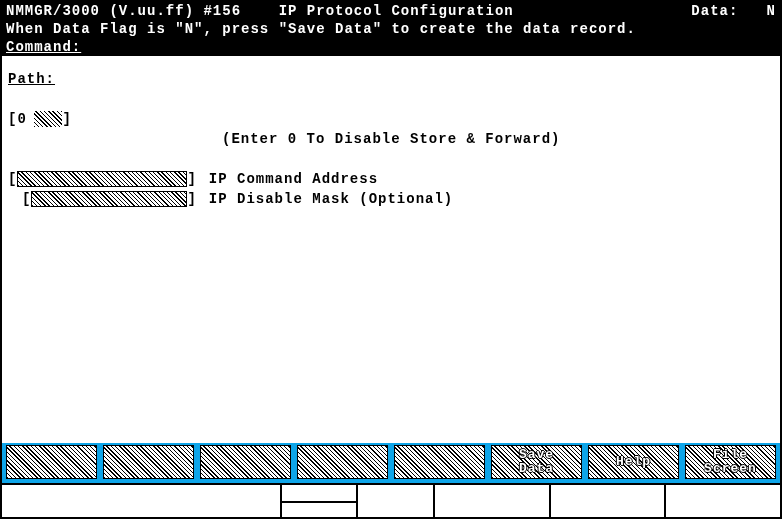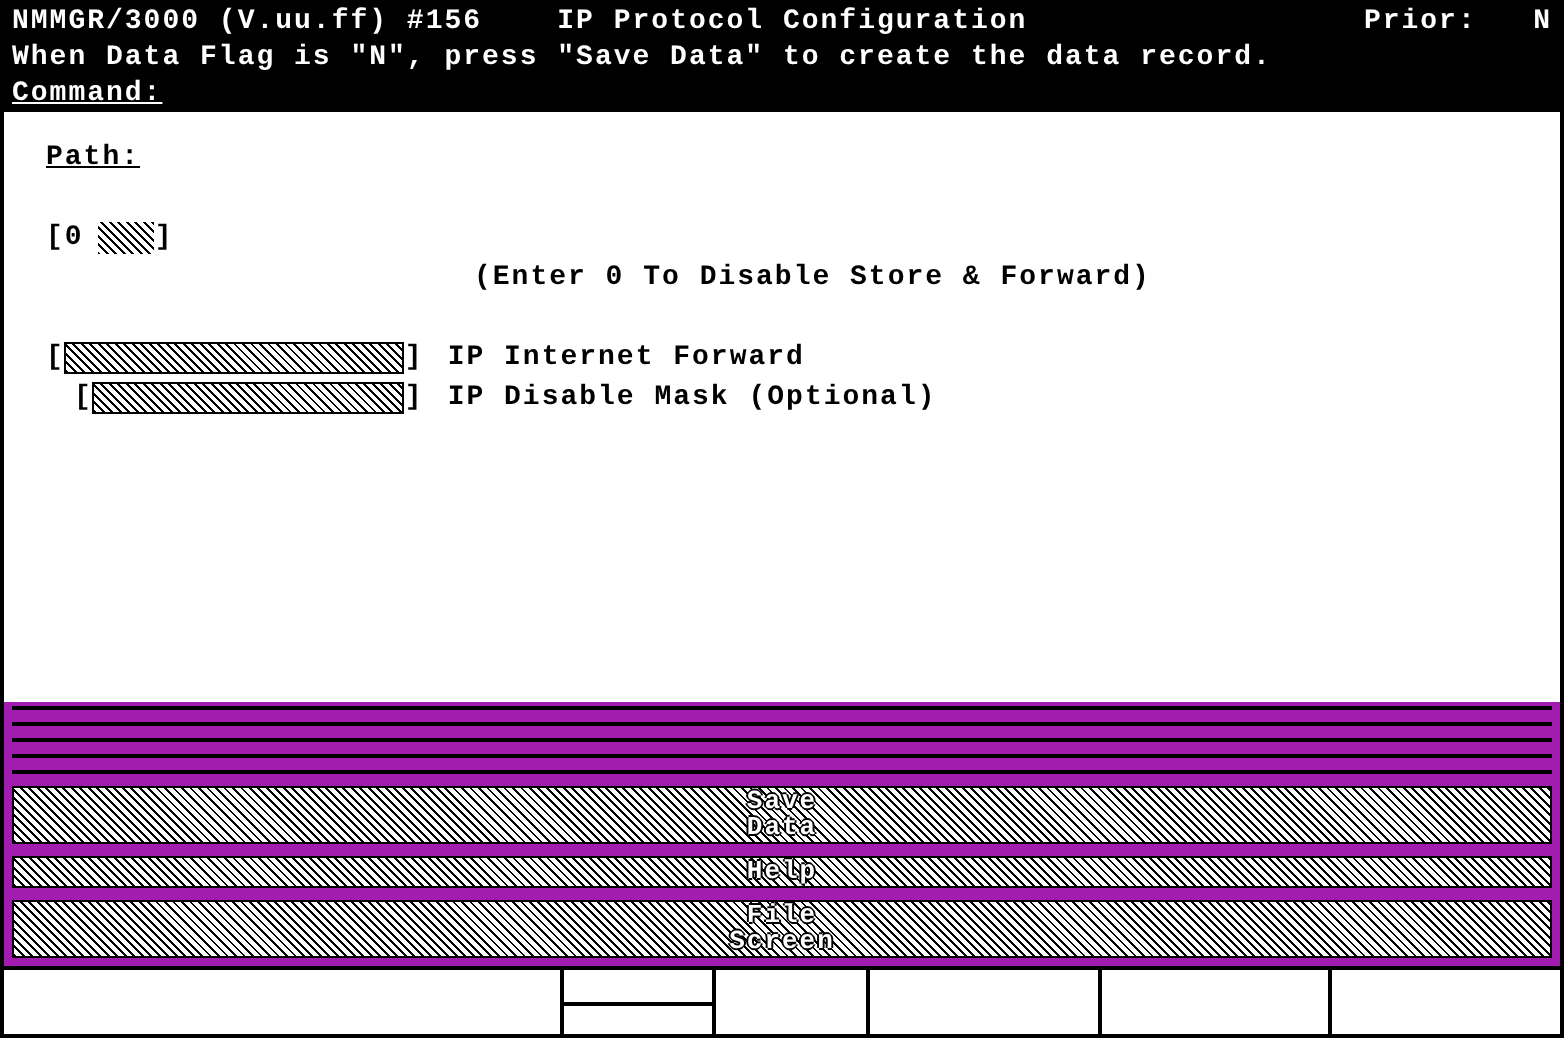--- a/index.html
+++ b/index.html
@@ -41,21 +41,20 @@
     display: flex;
     align-items: flex-end;
   }
   .cmdlabel { text-decoration: underline; }
   .main {
     flex: 1;
     background: #fff;
     color: #000;
     padding: 14px 6px 4px 6px;
     position: relative;
-    margin-left: 15px;
   }
   .row { display: flex; align-items: center; margin-bottom: 2px; min-height: 18px; }
   .lbl { text-decoration: underline; margin-right: 10px; }
   .hatched {
     display: inline-block;
     height: 16px;
     background: repeating-linear-gradient(45deg, #000 0 1px, #fff 1px 3px);
     border: 1px solid #000;
     vertical-align: middle;
     position: relative;
@@ -80,22 +79,21 @@
     padding: 0;
   }
   .indent1 { margin-left: 0px; }
   .desc { margin-left: 14px; }
   .biggap { height: 20px; }
   .file-row { position: absolute; bottom: 8px; left: 6px; }
   .fkeys {
     display: flex;
     gap: 6px;
     padding: 2px 4px 4px 4px;
-    background: #a21caf;
-    flex-direction: column;
+    background: #0ea5e9;
   }
   .fkey {
     flex: 1;
     height: 34px;
     background: repeating-linear-gradient(45deg, #000 0 1px, #fff 1px 3px);
     border: 1px solid #000;
     color: #fff;
     display: flex;
     flex-direction: column;
     align-items: center;
@@ -135,21 +133,21 @@
 </head>
 <body>
 
 <div class="titlebar">
   <div class="left">
     <span>NMMGR/3000 (V.uu.ff) #156</span>
     &nbsp;&nbsp;
     <span>IP Protocol Configuration</span>
   </div>
   <div class="right">
-    <span>Prior:</span>
+    <span>Data:</span>
     <span>&nbsp;</span>
     <span>N</span>
   </div>
 </div>
 
 <div class="msgbar">
   <span>When Data Flag is "N", press "Save Data" to create the data record.</span>
 </div>
 
 <div class="cmdbar">
@@ -181,21 +179,21 @@
 
   <div class="biggap"></div>
 
   <div class="row">
     <span class="fieldwrap indent1">
       <span class="br">[</span>
         <span class="hatched" style="width:170px"></span>
         <span class="br">]</span>
     </span>
     <span style="width:12px"></span>
-    <span>IP Internet Forward</span>
+    <span>IP Command Address</span>
   </div>
   <div class="row">
     <span style="width:14px"></span>
     <span class="fieldwrap">
       <span class="br">[</span>
         <span class="hatched" style="width:156px"></span>
         <span class="br">]</span>
     </span>
     <span style="width:12px"></span>
     <span>IP Disable Mask (Optional)</span>

